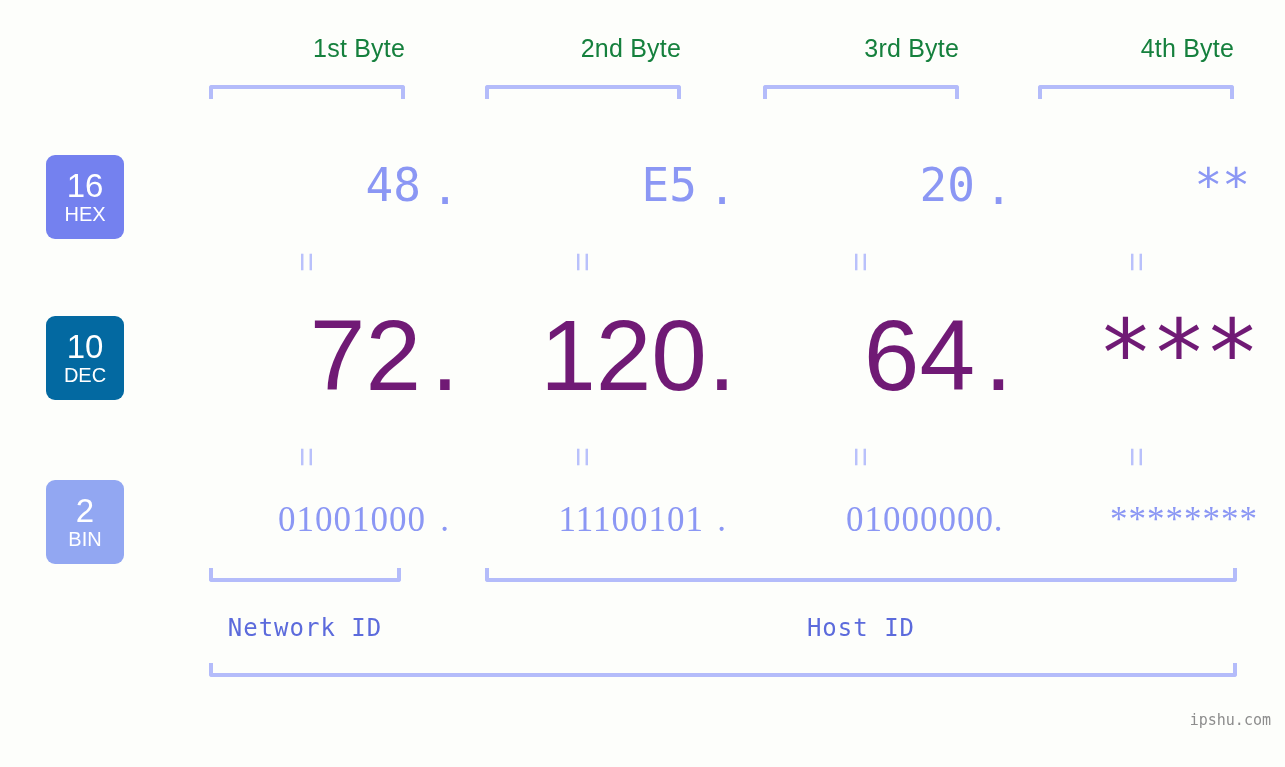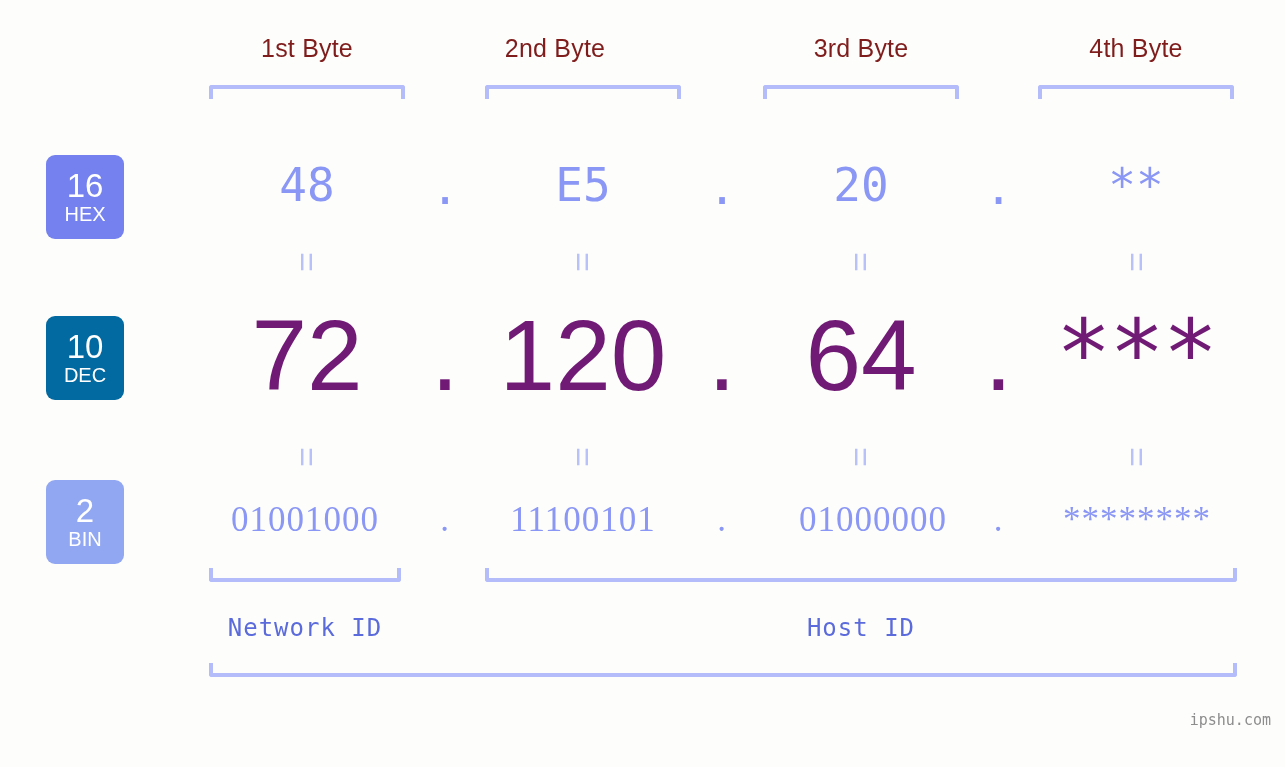--- a/index.html
+++ b/index.html
@@ -17,23 +17,23 @@
   .stage {
     position: relative;
     width: 1285px;
     height: 767px;
   }
 
   
   .byte-label {
     position: absolute;
     top: 34px;
-    text-align: center;
+    text-align: right;
     font-size: 25px;
-    color: #7f1d1d;
+    color: #15803d;
     font-family: "Liberation Sans", sans-serif;
     letter-spacing: 0.2px;
     white-space: nowrap;
   }
 
   
   .bracket-down {
     position: absolute;
     border-top: 4px solid #b4bcfa;
     border-left: 4px solid #b4bcfa;
@@ -77,22 +77,23 @@
     font-weight: 400;
     font-family: "Liberation Sans", sans-serif;
   }
   #badge-hex { top: 155px; height: 84px; background: #7481ef; }
   #badge-dec { top: 316px; height: 84px; background: #0369a1; }
   #badge-bin { top: 480px; height: 84px; background: #92a7f2; }
 
   
   .cell {
     position: absolute;
-    text-align: center;
-    white-space: nowrap;
+    text-align: right;
+    white-space: nowrap;
+    margin-left: 16px;
   }
   .sep {
     position: absolute;
     text-align: center;
     white-space: nowrap;
   }
 
   .hex-row .cell,
   .hex-row .sep {
     font-family: "DejaVu Sans Mono", "Liberation Mono", monospace;
@@ -176,21 +177,21 @@
     color: #8d8d8d;
     letter-spacing: 0px;
   }
 </style>
 </head>
 <body>
 
 <div class="stage">
 
   <div class="byte-label" style="left:209px; width:196px;">1st Byte</div>
-  <div class="byte-label" style="left:457px; width:196px;">2nd Byte</div>
+  <div class="byte-label" style="left:485px; width:196px;">2nd Byte</div>
   <div class="byte-label" style="left:763px; width:196px;">3rd Byte</div>
   <div class="byte-label" style="left:1038px; width:196px;">4th Byte</div>
 
   <div class="bracket-down" style="left:209px; top:85px; width:196px;"></div>
   <div class="bracket-down" style="left:485px; top:85px; width:196px;"></div>
   <div class="bracket-down" style="left:763px; top:85px; width:196px;"></div>
   <div class="bracket-down" style="left:1038px; top:85px; width:196px;"></div>
 
   <div class="badge" id="badge-hex">
     <span class="num">16</span>

